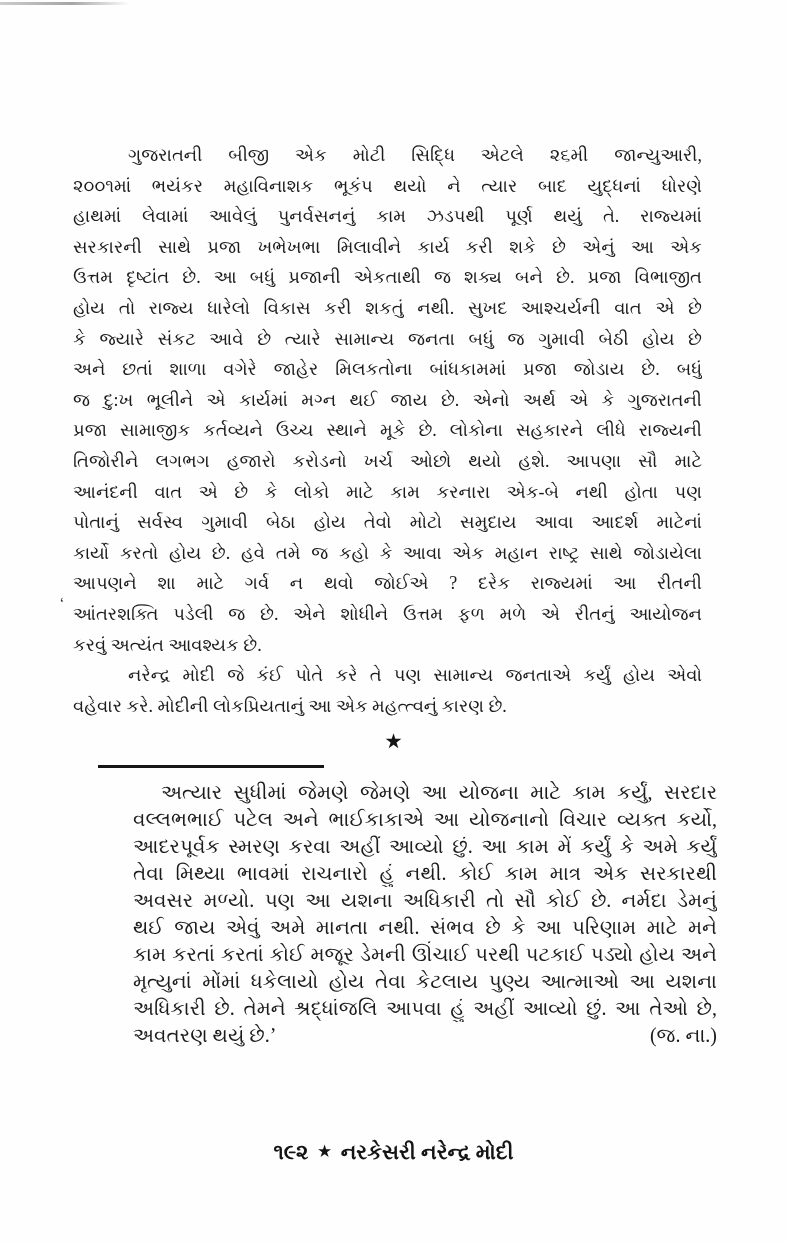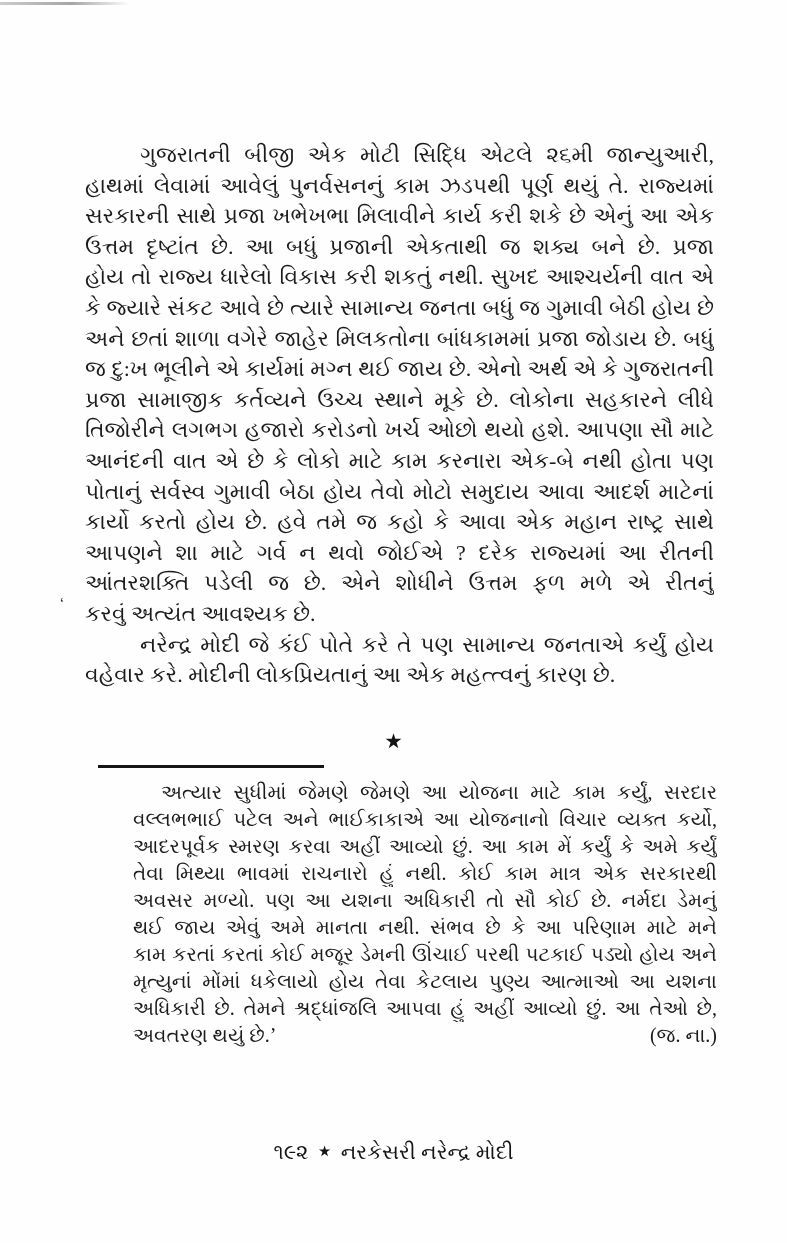--- a/index.html
+++ b/index.html
@@ -25,23 +25,23 @@
   
   .margin-mark {
     position: absolute;
     left: 60px; top: 595px;
     font-size: 15px;
     color: #2a2a2a;
     transform: rotate(-10deg);
   }
   .text-block {
     position: absolute;
-    left: 85px; top: 140px;
+    left: 73px; top: 140px;
     width: 629px;
-    font-size: 22px;
+    font-size: 18px;
     line-height: 30.6px;
   }
   .line {
     text-align: justify;
     text-align-last: justify;
     height: 30.6px;
     overflow: hidden;
   }
   .para .line:first-child { text-indent: 55px; }
   .para .line:last-child { text-align-last: left; }
@@ -76,37 +76,38 @@
     overflow: hidden;
   }
   .page-footer {
     position: absolute;
     left: 0; right: 0; top: 1140px;
     display: flex;
     justify-content: center;
     align-items: center;
     gap: 10px;
     font-size: 21px;
-    font-weight: 400;
+    font-weight: 700;
     color: #141414;
   }
   .footer-star { font-size: 15px; position: relative; top: -1px; }
 </style>
 </head>
 <body>
 
 <div class="page">
 
   <div class="scan-edge"></div>
 
   <span class="margin-mark">ʻ</span>
 
   <div class="text-block">
     <div class="para">
         <div class="line">ગુજરાતની બીજી એક મોટી સિદ્ધિ એટલે ૨૬મી જાન્યુઆરી,</div>
+        <div class="line">૨૦૦૧માં ભયંકર મહાવિનાશક ભૂકંપ થયો ને ત્યાર બાદ યુદ્ધનાં ધોરણે</div>
         <div class="line">હાથમાં લેવામાં આવેલું પુનર્વસનનું કામ ઝડપથી પૂર્ણ થયું તે. રાજ્યમાં</div>
         <div class="line">સરકારની સાથે પ્રજા ખભેખભા મિલાવીને કાર્ય કરી શકે છે એનું આ એક</div>
         <div class="line">ઉત્તમ દૃષ્ટાંત છે. આ બધું પ્રજાની એકતાથી જ શક્ય બને છે. પ્રજા વિભાજીત</div>
         <div class="line">હોય તો રાજ્ય ધારેલો વિકાસ કરી શકતું નથી. સુખદ આશ્ચર્યની વાત એ છે</div>
         <div class="line">કે જ્યારે સંકટ આવે છે ત્યારે સામાન્ય જનતા બધું જ ગુમાવી બેઠી હોય છે</div>
         <div class="line">અને છતાં શાળા વગેરે જાહેર મિલકતોના બાંધકામમાં પ્રજા જોડાય છે. બધું</div>
         <div class="line">જ દુ:ખ ભૂલીને એ કાર્યમાં મગ્ન થઈ જાય છે. એનો અર્થ એ કે ગુજરાતની</div>
         <div class="line">પ્રજા સામાજીક કર્તવ્યને ઉચ્ચ સ્થાને મૂકે છે. લોકોના સહકારને લીધે રાજ્યની</div>
         <div class="line">તિજોરીને લગભગ હજારો કરોડનો ખર્ચ ઓછો થયો હશે. આપણા સૌ માટે</div>
         <div class="line">આનંદની વાત એ છે કે લોકો માટે કામ કરનારા એક-બે નથી હોતા પણ</div>

